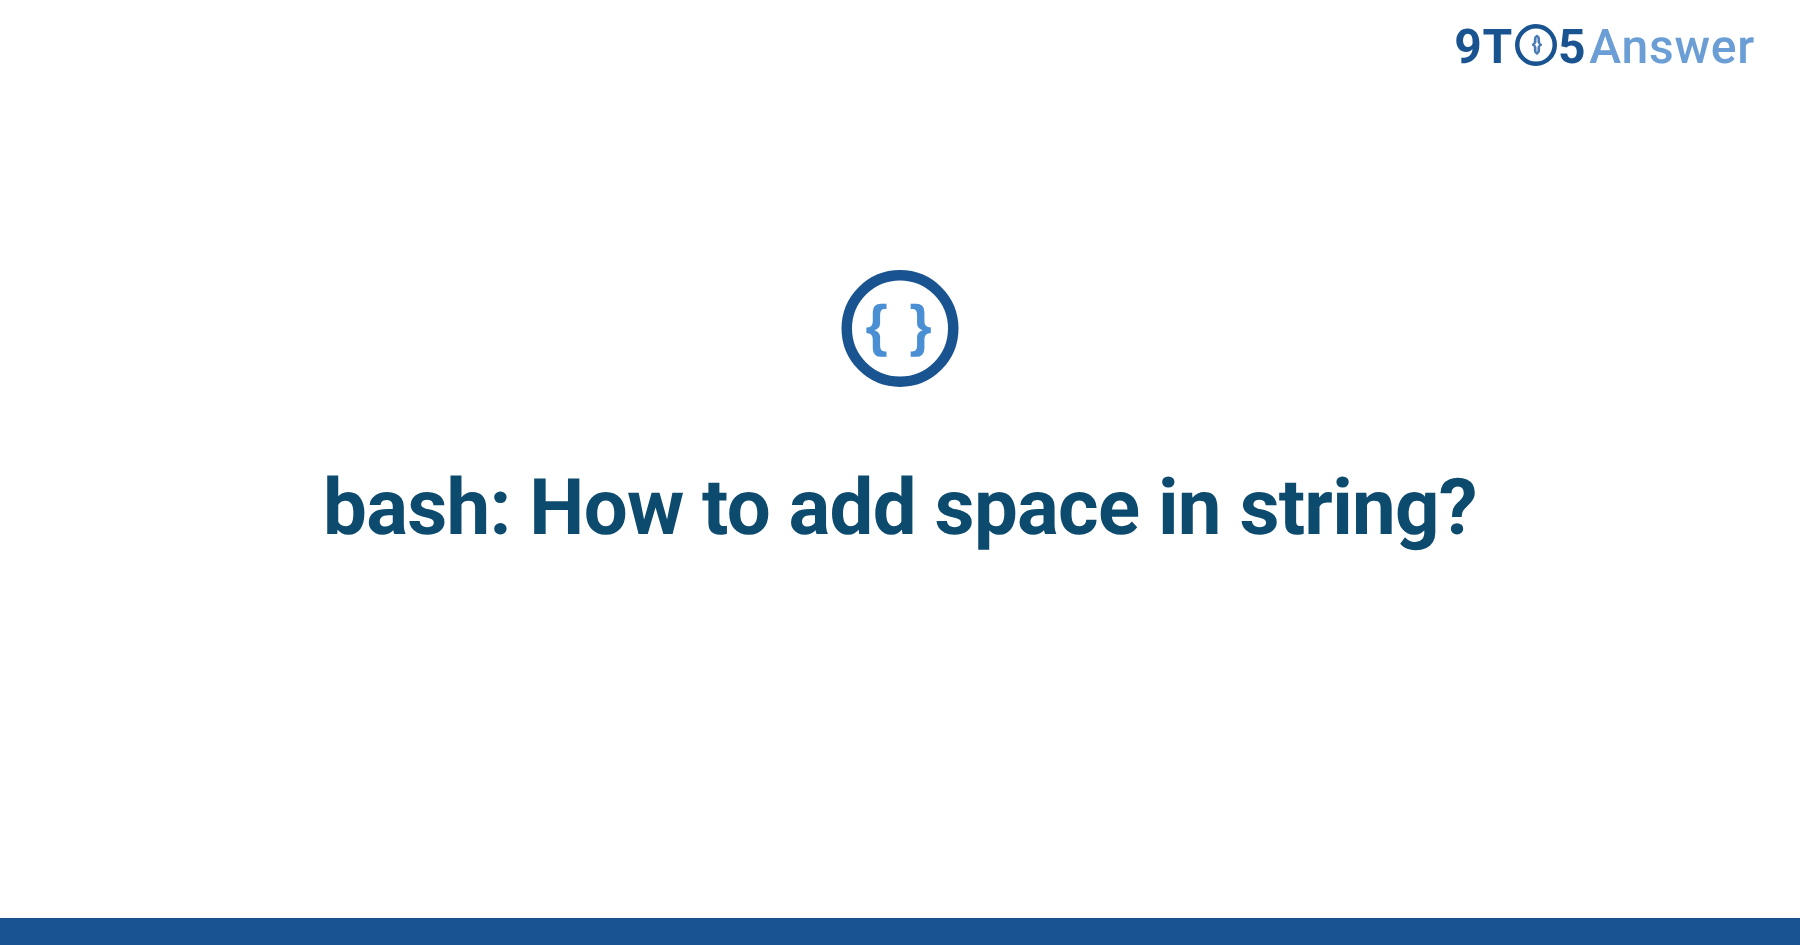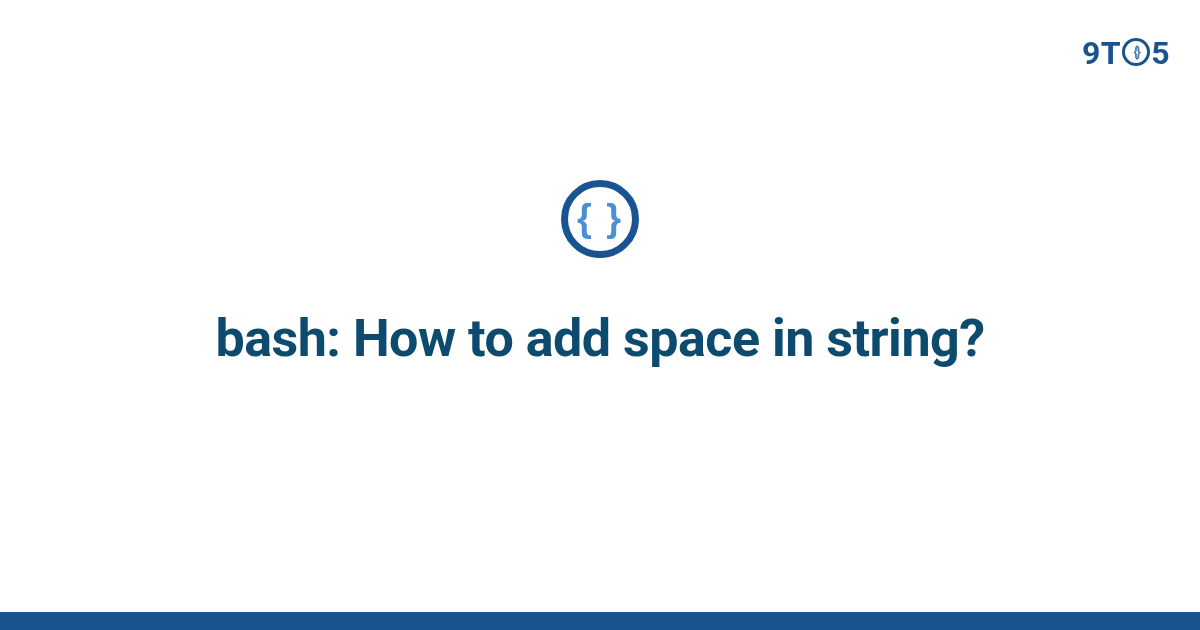--- a/index.html
+++ b/index.html
@@ -10,21 +10,21 @@
     body {
       width: 1200px;
       height: 630px;
       background: #ffffff;
       font-family: -apple-system, BlinkMacSystemFont, "Segoe UI", Roboto, Helvetica, Arial, sans-serif;
       position: relative;
       overflow: hidden;
     }
     .brand-logo {
       position: absolute;
-      top: 34px;
+      top: 12px;
       right: 30px;
       display: flex;
       align-items: center;
       font-size: 32px;
       font-weight: 600;
       letter-spacing: 0.5px;
     }
     .brand-9t {
       color: #1a5490;
       font-weight: 700;
@@ -109,20 +109,21 @@
   </style>
 </head>
 <body>
 
 <div class="brand-logo">
   <span class="brand-9t">9T</span>
   <span class="brand-circle">
     <span class="brand-circle-inner">{}</span>
   </span>
   <span class="brand-5">5</span>
+  <span class="brand-answer">Answer</span>
 </div>
 
 <div class="content-center">
   <div class="topic-icon">
     <span class="braces">{ }</span>
   </div>
   <h1 class="question-title">bash: How to add space in string?</h1>
 </div>
 
 <div class="footer-bar"></div>

